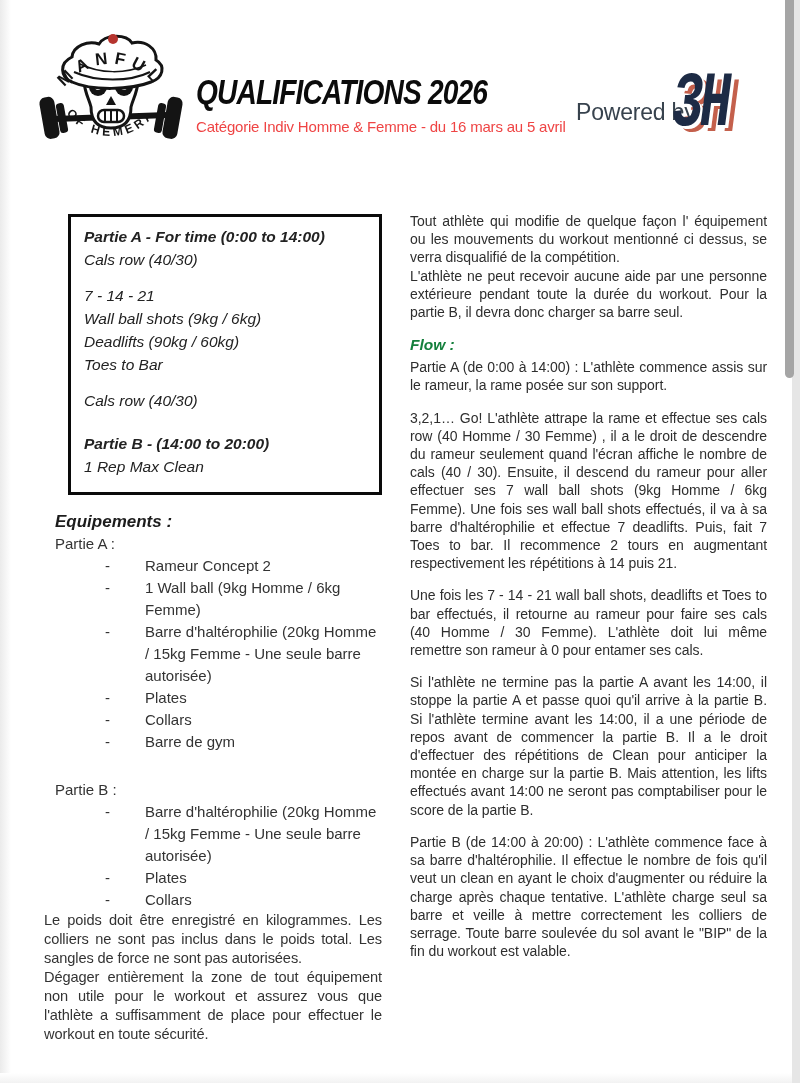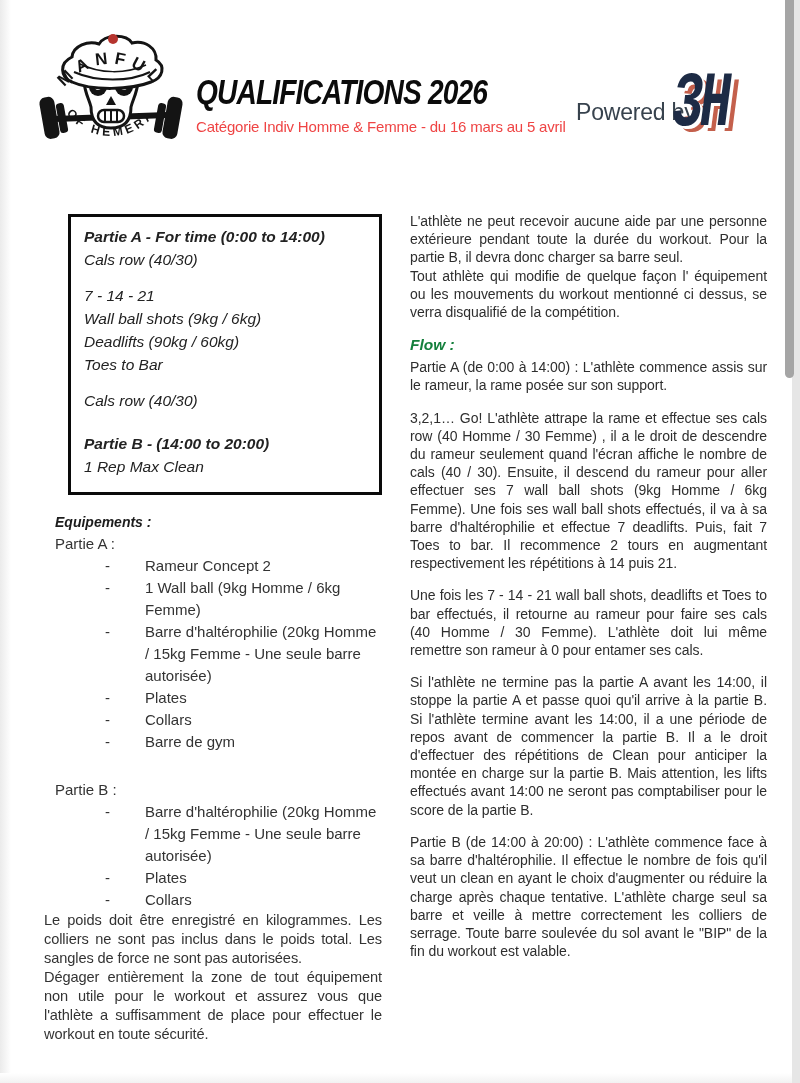--- a/index.html
+++ b/index.html
@@ -46,21 +46,21 @@
   .wod-box {
     border:3px solid #0a0a0a; padding:8px 13px 14px 13px;
     font-style:italic; font-size:15.5px; line-height:23px; color:#222;margin-left:24px;
   }
   .wod-box .bold { font-weight:700; }
   .wod-gap { height:13px; }
   .wod-gap-lg { height:20px; }
 
   
   .equip { margin-top:16px; font-size:15px; line-height:22px; color:#333; }
-  .equip-heading { padding-left:11px; font-style:italic; font-weight:700; font-size:14px; color:#1c1c1c; }
+  .equip-heading { padding-left:11px; font-style:italic; font-weight:700; font-size:17px; color:#1c1c1c; }
   .equip-label { padding-left:11px; }
   .equip-list { list-style:none; }
   .equip-list li { display:flex; }
   .equip-list .dash { flex:0 0 40px; margin-left:61px; }
   .equip-list .itm { flex:1; }
   .equip-label-b { margin-top:26px; }
 
   .note { font-size:14.6px; line-height:19px; text-align:justify; color:#333; letter-spacing:-0.1px; }
 
   
@@ -193,22 +193,22 @@
           <span class="itm">Collars</span>
           </li>
       </ul>
 
       <p class="note">Le poids doit être enregistré en kilogrammes. Les colliers ne sont pas inclus dans le poids total. Les sangles de force ne sont pas autorisées.</p>
       <p class="note">Dégager entièrement la zone de tout équipement non utile pour le workout et assurez vous que l'athlète a suffisamment de place pour effectuer le workout en toute sécurité.</p>
     </div>
   </div>
 
   <div class="col-right">
+    <p class="rule-p">Tout athlète qui modifie de quelque façon l' équipement ou les mouvements du workout mentionné ci dessus, se verra disqualifié de la compétition.</p>
     <p class="rule-p">L'athlète ne peut recevoir aucune aide par une personne extérieure pendant toute la durée du workout. Pour la partie B,  il devra donc charger sa barre seul.</p>
-    <p class="rule-p">Tout athlète qui modifie de quelque façon l' équipement ou les mouvements du workout mentionné ci dessus, se verra disqualifié de la compétition.</p>
     <div class="gap-sm"></div>
     <div class="flow-heading">Flow :</div>
     <p class="rule-p">Partie A (de 0:00 à 14:00) : L'athlète commence assis sur le rameur, la rame posée sur son support.</p>
     <div class="gap-sm"></div>
     <p class="rule-p">3,2,1… Go! L'athlète attrape la rame et effectue ses cals row (40 Homme / 30 Femme) , il a le droit de descendre du rameur seulement quand l'écran affiche le nombre de cals (40 / 30). Ensuite, il descend du rameur pour aller effectuer ses 7 wall ball shots (9kg Homme / 6kg Femme). Une fois ses wall ball shots effectués, il va à sa barre d'haltérophilie et effectue 7 deadlifts. Puis, fait 7 Toes to bar. Il recommence 2 tours en augmentant respectivement les répétitions à 14 puis 21.</p>
     <div class="gap-sm"></div>
     <p class="rule-p">Une fois les 7 - 14 - 21 wall ball shots, deadlifts et Toes to bar effectués, il retourne au rameur pour faire ses cals (40 Homme / 30 Femme). L'athlète doit lui même remettre son rameur à 0 pour entamer ses cals.</p>
     <div class="gap-sm"></div>
     <p class="rule-p">Si l'athlète ne termine pas la partie A avant les 14:00, il stoppe la partie A et passe quoi qu'il arrive à la partie B. Si l'athlète termine avant les 14:00, il a une période de repos avant de commencer la partie B. Il a le droit d'effectuer des répétitions de Clean pour anticiper la montée en charge sur la partie B. Mais attention, les lifts effectués avant 14:00 ne seront pas comptabiliser pour le score de la partie B.</p>
     <div class="gap-sm"></div>

